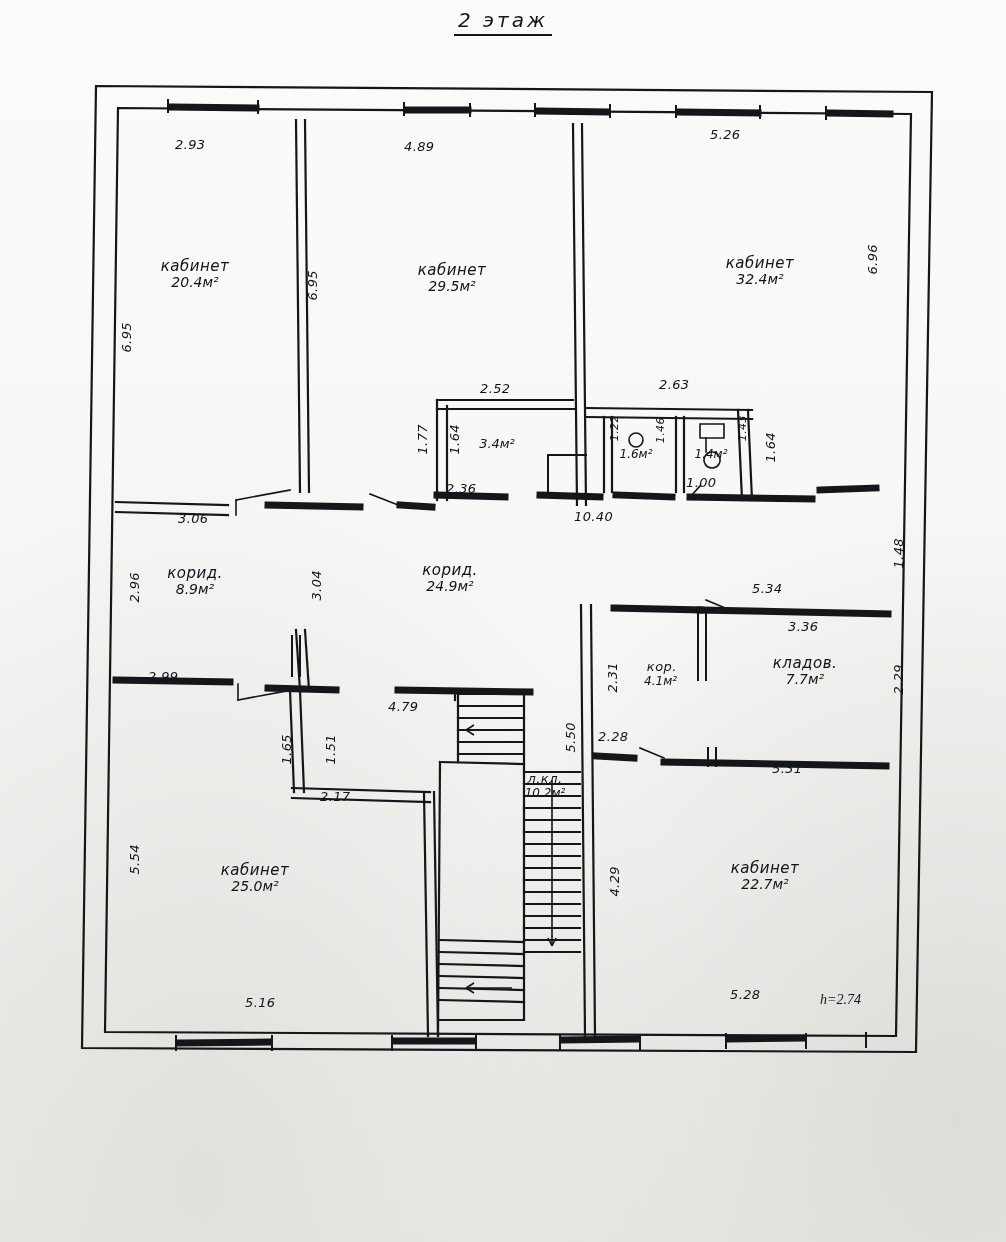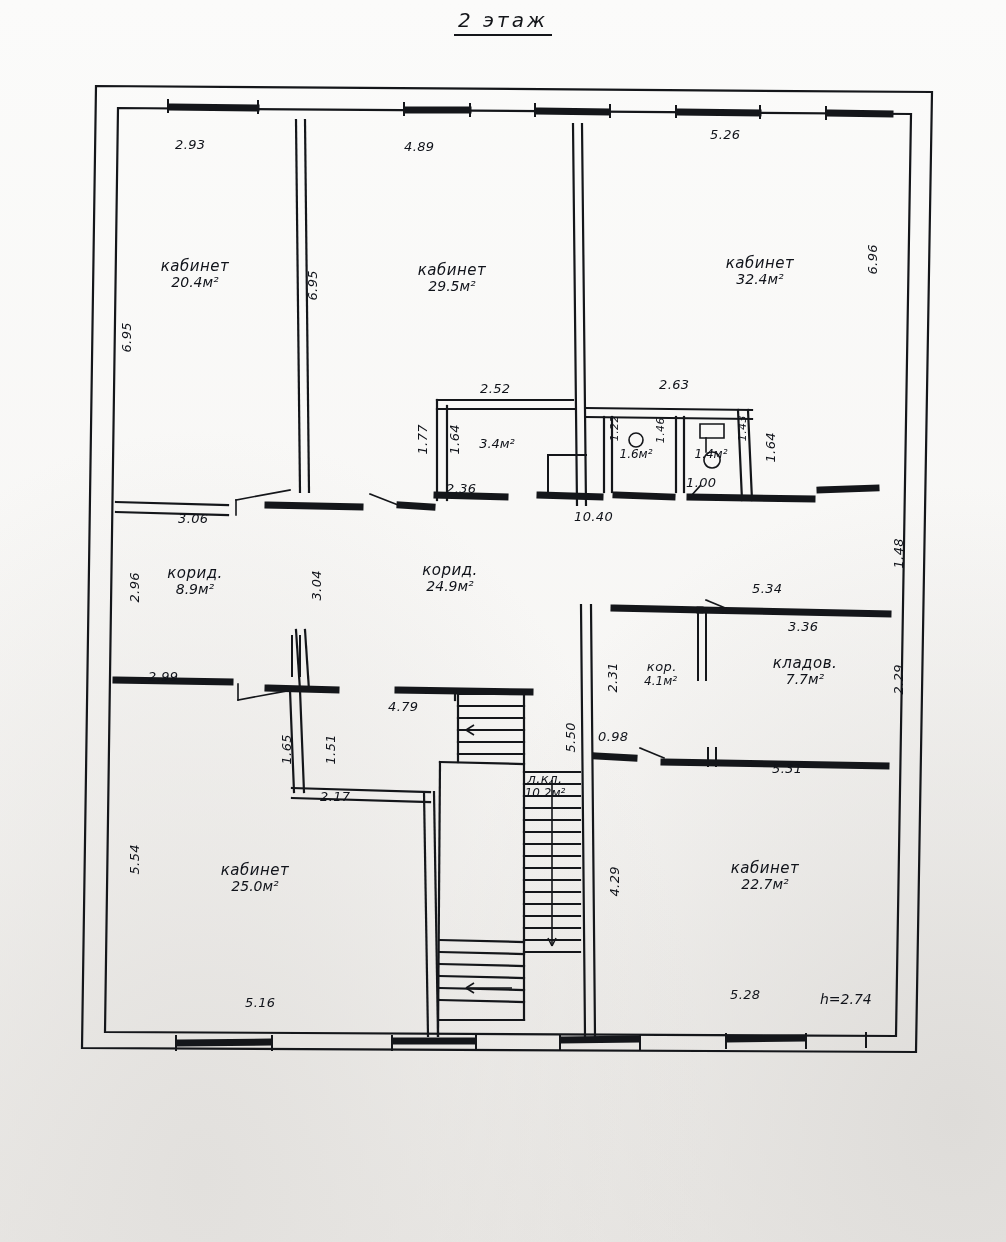--- a/index.html
+++ b/index.html
@@ -288,27 +288,27 @@
 
   <div class="lbl dim" style="left:178px;top:512px;">3.06</div>
   <div class="lbl dim" style="left:148px;top:670px;">2.99</div>
   <div class="lbl dim" style="left:480px;top:382px;">2.52</div>
   <div class="lbl dim" style="left:446px;top:482px;">2.36</div>
   <div class="lbl dim" style="left:659px;top:378px;">2.63</div>
   <div class="lbl dim" style="left:686px;top:476px;">1.00</div>
   <div class="lbl dim" style="left:574px;top:510px;">10.40</div>
   <div class="lbl dim" style="left:752px;top:582px;">5.34</div>
   <div class="lbl dim" style="left:788px;top:620px;">3.36</div>
-  <div class="lbl dim" style="left:598px;top:730px;">0.98</div>
+  <div class="lbl dim" style="left:598px;top:730px;">2.28</div>
   <div class="lbl dim" style="left:772px;top:762px;">5.31</div>
   <div class="lbl dim" style="left:388px;top:700px;">4.79</div>
   <div class="lbl dim" style="left:320px;top:790px;">2.17</div>
   <div class="lbl dim" style="left:245px;top:996px;">5.16</div>
   <div class="lbl dim" style="left:730px;top:988px;">5.28</div>
-  <div class="lbl h" style="left:820px;top:992px;">h=2.74</div>
+  <div class="lbl h" style="left:820px;top:992px;font-family:Liberation Serif, serif;">h=2.74</div>
 
   <div class="lbl dim rot90" style="left:112px;top:330px;">6.95</div>
   <div class="lbl dim rot90" style="left:298px;top:278px;">6.95</div>
   <div class="lbl dim rot90" style="left:858px;top:252px;">6.96</div>
   <div class="lbl dim rot90" style="left:120px;top:580px;">2.96</div>
   <div class="lbl dim rot90" style="left:302px;top:578px;">3.04</div>
   <div class="lbl dim rot90" style="left:408px;top:432px;">1.77</div>
   <div class="lbl dim rot90" style="left:440px;top:432px;">1.64</div>
   <div class="lbl dim rot90" style="left:602px;top:422px;font-size:11px;">1.22</div>
   <div class="lbl dim rot90" style="left:648px;top:424px;font-size:11px;">1.46</div>

